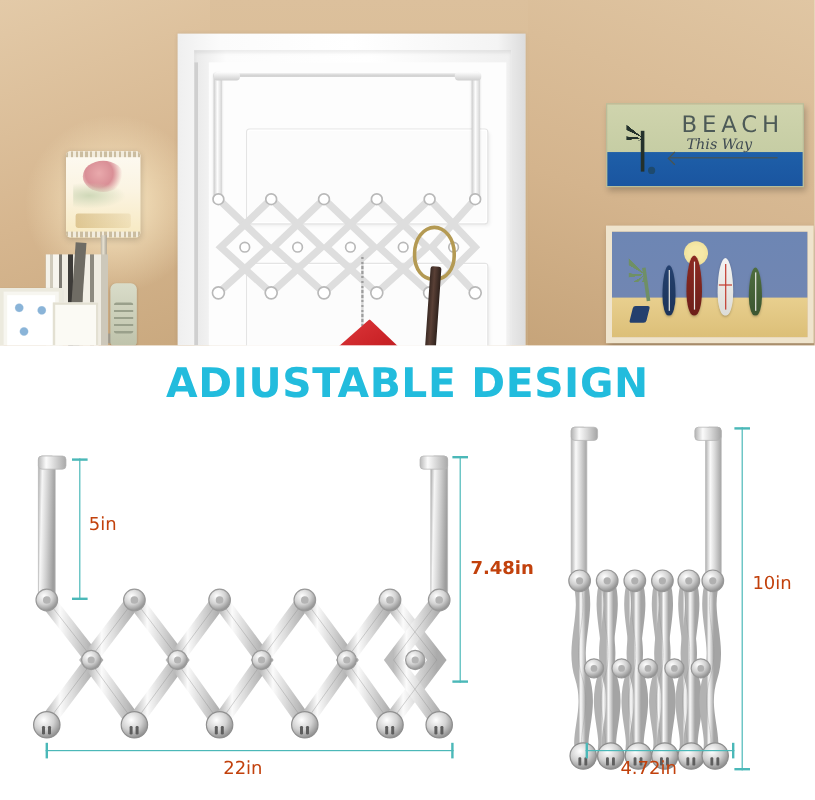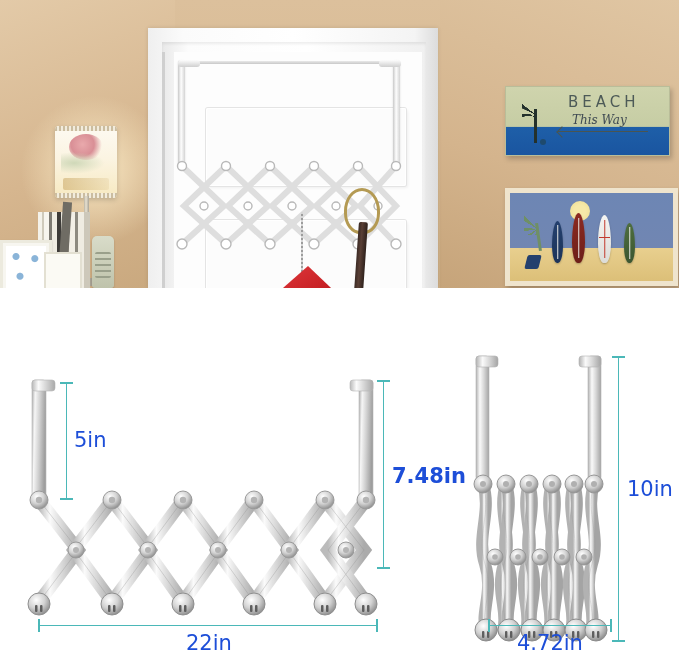--- a/index.html
+++ b/index.html
@@ -64,21 +64,21 @@
          background:radial-gradient(circle at 25% 25%,#8ab4d8 3px,transparent 4px),
                     radial-gradient(circle at 72% 30%,#8ab4d8 3px,transparent 4px),
                     radial-gradient(circle at 35% 72%,#8ab4d8 3px,transparent 4px),
                     #ffffff;}
   .frame2{position:absolute;left:44px;top:252px;width:34px;height:36px;background:#fbfaf4;border:2px solid #e3e0d2;}
 
   
   .art-sign{position:absolute;left:505px;top:86px;width:163px;height:68px;
       background:linear-gradient(180deg,#cfd4ad 0%,#c6cda4 58%,#1e5fa8 59%,#1a55a0 100%);
       box-shadow:2px 3px 5px rgba(0,0,0,.22);border:1px solid #b9bd99;}
-  .art-sign-txt{position:absolute;left:62px;top:6px;font-size:15px;letter-spacing:4px;color:#4d5a57;
+  .art-sign-txt{position:absolute;left:62px;top:6px;font-size:19px;letter-spacing:4px;color:#4d5a57;
       font-family:"DejaVu Sans",sans-serif;}
   .art-sign-sub{position:absolute;left:66px;top:26px;font-size:12px;color:#3f4a52;font-style:italic;
       font-family:"DejaVu Serif",serif;}
   .art-arrow{position:absolute;left:52px;top:44px;width:90px;height:1px;background:#4a5551;}
   .art-arrow:before{content:"";position:absolute;left:0;top:-3px;width:7px;height:7px;
       border-left:1px solid #4a5551;border-bottom:1px solid #4a5551;transform:rotate(45deg);}
   .palm-trunk{position:absolute;left:28px;top:22px;width:3px;height:34px;background:#24312c;}
   .palm-frond2{position:absolute;left:16px;top:10px;width:28px;height:20px;
       background:conic-gradient(from 200deg at 50% 90%,#24312c 0 12deg,transparent 13deg 30deg,
       #24312c 31deg 43deg,transparent 44deg 62deg,#24312c 63deg 75deg,transparent 76deg 95deg,
@@ -141,21 +141,21 @@
   #prod-left{left:8px;top:70px;width:400px;height:290px;}
   #prod-right{left:440px;top:56px;width:239px;height:304px;}
 
   
   .dim-v{position:absolute;width:1px;background:#4bb8b8;}
   .dim-v:before,.dim-v:after{content:"";position:absolute;left:-6px;width:13px;height:2px;background:#4bb8b8;}
   .dim-v:before{top:0;} .dim-v:after{bottom:0;}
   .dim-h{position:absolute;height:1px;background:#4bb8b8;}
   .dim-h:before,.dim-h:after{content:"";position:absolute;top:-6px;width:2px;height:13px;background:#4bb8b8;}
   .dim-h:before{left:0;} .dim-h:after{right:0;}
-  .dim-label{position:absolute;color:#1d4ed8;font-size:21px;font-family:"DejaVu Sans",sans-serif;
+  .dim-label{position:absolute;color:#c2410c;font-size:15px;font-family:"DejaVu Sans",sans-serif;
       white-space:nowrap;}
 </style>
 </head>
 <body>
 
 <div id="page">
 
   <div id="photo">
     <div class="wall-left"></div>
     <div class="wall-right"></div>
@@ -261,20 +261,21 @@
         </g>
       </svg>
       <div class="chain"></div>
       <div class="bag"></div>
       <div class="keyring"></div>
       <div class="umbrella"></div>
     </div>
   </div>
 
   <div id="banner">
+    <div id="title">ADIUSTABLE DESIGN</div>
 
     <div class="prod" id="prod-left">
       <svg width="400" height="290" viewBox="0 0 400 290">
         <defs>
           <linearGradient id="met" x1="0" y1="0" x2="1" y2="0">
             <stop offset="0%" stop-color="#b9b9b9"></stop>
               <stop offset="28%" stop-color="#fbfbfb"></stop>
             <stop offset="55%" stop-color="#dcdcdc"></stop>
               <stop offset="100%" stop-color="#a9a9a9"></stop>
           </linearGradient>

